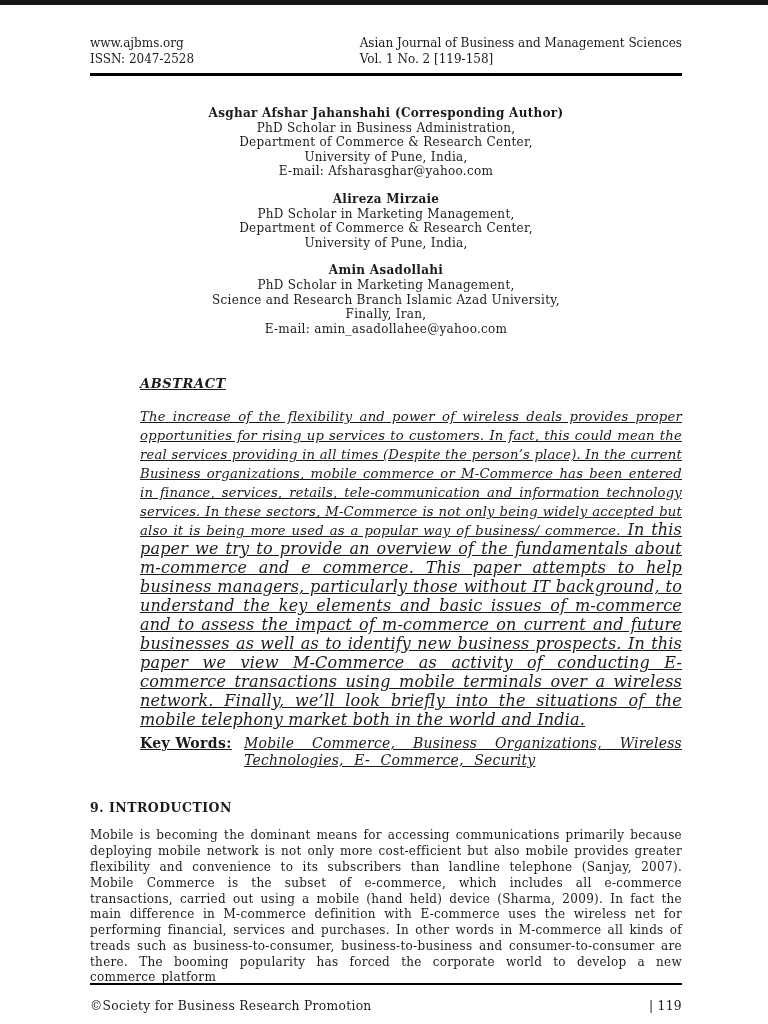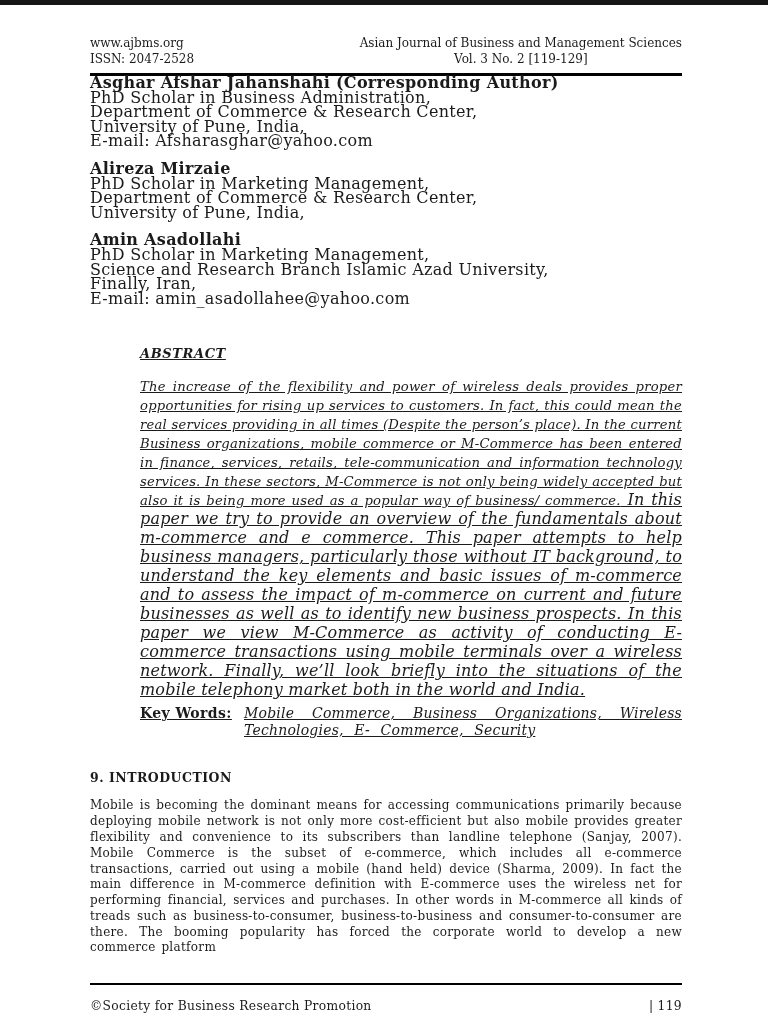--- a/index.html
+++ b/index.html
@@ -23,38 +23,38 @@
     height: 5px;
     background: #161616;
   }
   
   .header {
     display: flex;
     justify-content: space-between;
     font-size: 12px;
     line-height: 15.5px;
   }
-  .header-right { text-align: center; }
+  .header-right { text-align: left; }
   .header-rule {
     margin-top: 6px;
     height: 0;
     border-top: 3px solid #000;
   }
   
   .title {
     margin-top: 30px;
     text-align: center;
     font-weight: bold;
     font-size: 12.6px;
     letter-spacing: 0.25px;
     text-decoration: underline;
     text-underline-offset: 3px;
   }
   
-  .authors { font-size: 16px; line-height: 14.6px; letter-spacing: 0.3px; }
+  .authors { margin-top: 30px; font-size: 12px; line-height: 14.6px; letter-spacing: 0.3px; text-align: center; }
   .author { margin-bottom: 13px; }
   .author-name { font-weight: bold; }
   
   .abstract { margin-top: 40px; margin-left: 50px; text-decoration: underline; }
   .abstract-heading {
     font-weight: bold;
     font-style: italic;
     font-size: 13px;
     letter-spacing: 0.6px;
   }
@@ -107,21 +107,21 @@
 <div class="page">
   <div class="top-edge"></div>
 
   <div class="header">
     <div class="header-left">
       <div>www.ajbms.org</div>
       <div>ISSN: 2047-2528</div>
     </div>
     <div class="header-right">
       <div>Asian Journal of Business and Management Sciences</div>
-      <div>Vol. 3 No. 2 [119-129]</div>
+      <div>Vol. 1 No. 2 [119-158]</div>
     </div>
   </div>
   <div class="header-rule"></div>
 
 
   <div class="authors">
     <div class="author">
       <div class="author-name">Asghar Afshar Jahanshahi (Corresponding Author)</div>
       <div>PhD Scholar in Business Administration,</div>
       <div>Department of Commerce &amp; Research Center,</div>

